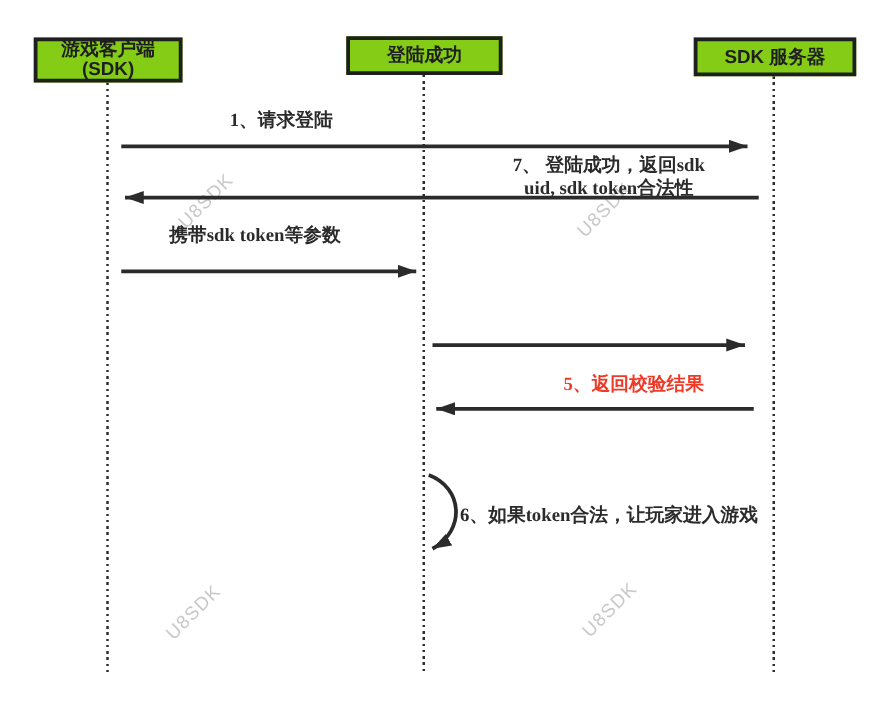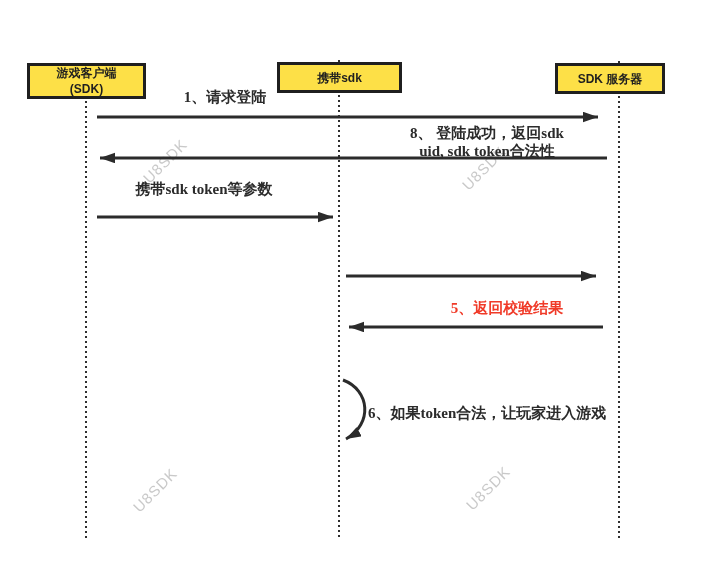--- a/index.html
+++ b/index.html
@@ -6,31 +6,30 @@
   body{
     width:712px;height:566px;background:#ffffff;position:relative;overflow:hidden;
     font-family:"Liberation Sans","DejaVu Sans",sans-serif;
   }
   .stage{position:absolute;left:0;top:0;width:712px;height:566px;}
 
   
   .actor{
     position:absolute;
     border:3px solid #1f1f1f;
-    background:#fde047;
+    background:#84cc16;
     display:flex;flex-direction:column;align-items:center;justify-content:center;
-    font-weight:bold;font-size:12px;line-height:16px;color:#1f1f1f;
+    font-weight:bold;font-size:15px;line-height:16px;color:#1f1f1f;
     text-align:center;
     box-sizing:border-box;
     z-index:3;
-    margin-top:33px;
   }
   .actor-client{left:27px;top:30px;width:119px;height:36px;}
   .actor-game{left:277px;top:29px;width:125px;height:31px;}
-  .actor-sdk{left:555px;top:30px;width:110px;height:31px;}
+  .actor-sdk{left:555px;top:30px;width:130px;height:31px;}
 
   
   .lifeline{
     position:absolute;width:2px;z-index:1;
     background:repeating-linear-gradient(to bottom,#2e2e2e 0 2px,transparent 2px 5px);
   }
   .lifeline-client{left:85px;top:66px;height:474px;}
   .lifeline-game{left:338px;top:60px;height:480px;}
   .lifeline-sdk{left:618px;top:61px;height:479px;}
 
@@ -69,21 +68,21 @@
 
   <div class="lifeline lifeline-client"></div>
   <div class="lifeline lifeline-game"></div>
   <div class="lifeline lifeline-sdk"></div>
 
   <div class="actor actor-client">
     <span>游戏客户端</span>
     <span>(SDK)</span>
   </div>
   <div class="actor actor-game">
-    <span>携带sdk</span>
+    <span>登陆成功</span>
   </div>
   <div class="actor actor-sdk">
     <span>SDK 服务器</span>
   </div>
 
   <svg class="arrows" width="712" height="566" viewBox="0 0 712 566">
     <defs>
       <marker id="head" markerUnits="strokeWidth" markerWidth="5.4" markerHeight="3.8" refX="5" refY="1.75" orient="auto">
         <path d="M0,0 L5,1.75 L0,3.5 Z" fill="#2b2b2b"></path>
       </marker>
@@ -94,21 +93,21 @@
     <line x1="346" y1="276" x2="596" y2="276" stroke="#2b2b2b" stroke-width="3" marker-end="url(#head)"></line>
     <line x1="603" y1="327" x2="349" y2="327" stroke="#2b2b2b" stroke-width="3" marker-end="url(#head)"></line>
     <path d="M 343 380 C 370 390, 373 424, 346 439" fill="none" stroke="#2b2b2b" stroke-width="3" marker-end="url(#head)"></path>
   </svg>
 
   <div class="label" style="left:225px;top:88px;">
     <span>1、请求登陆</span>
   </div>
 
   <div class="label" style="left:487px;top:124px;">
-    <span>8、 登陆成功，返回sdk</span>
+    <span>7、 登陆成功，返回sdk</span>
     <span>uid, sdk token合法性</span>
   </div>
 
   <div class="label" style="left:204px;top:180px;">
     <span>携带sdk token等参数</span>
   </div>
 
 
   <div class="label red" style="left:507px;top:299px;">
     <span>5、返回校验结果</span>

